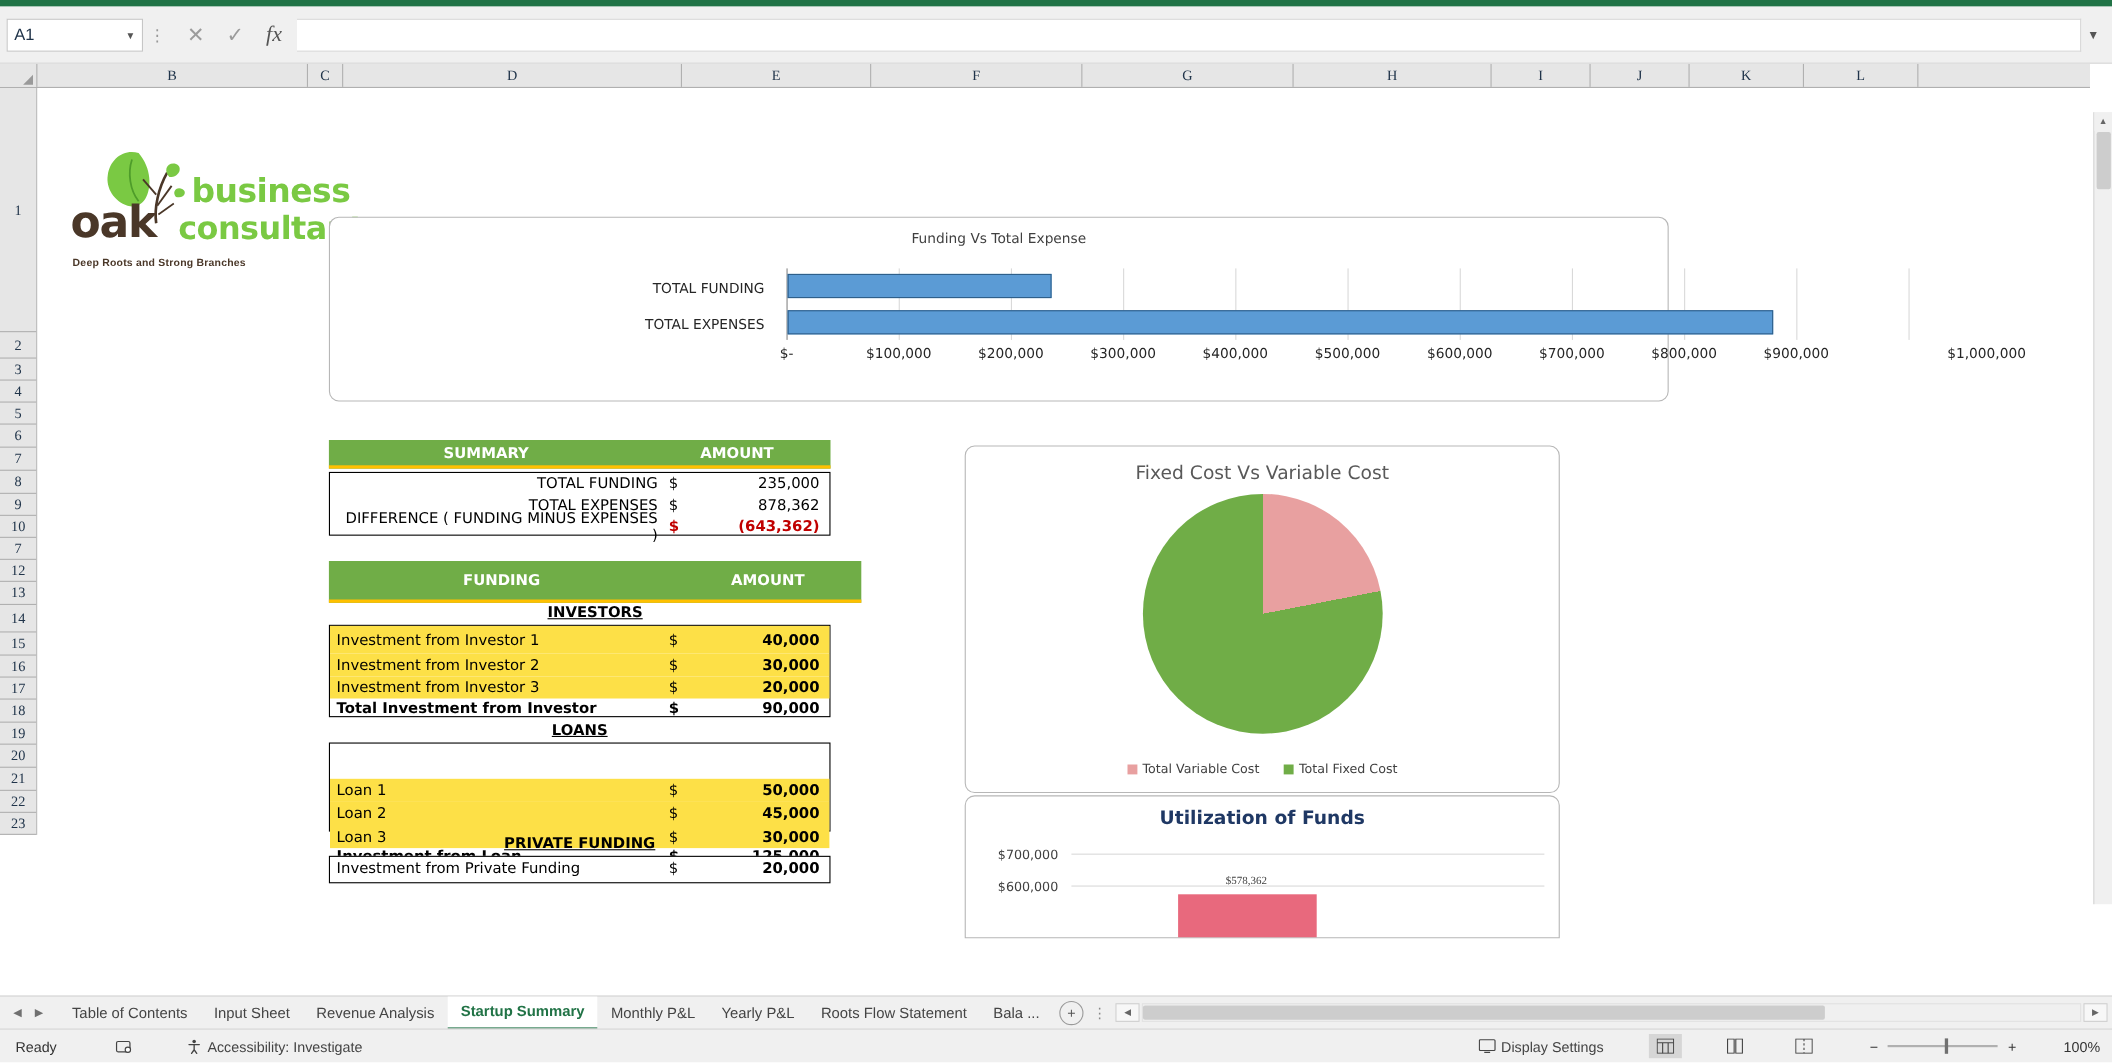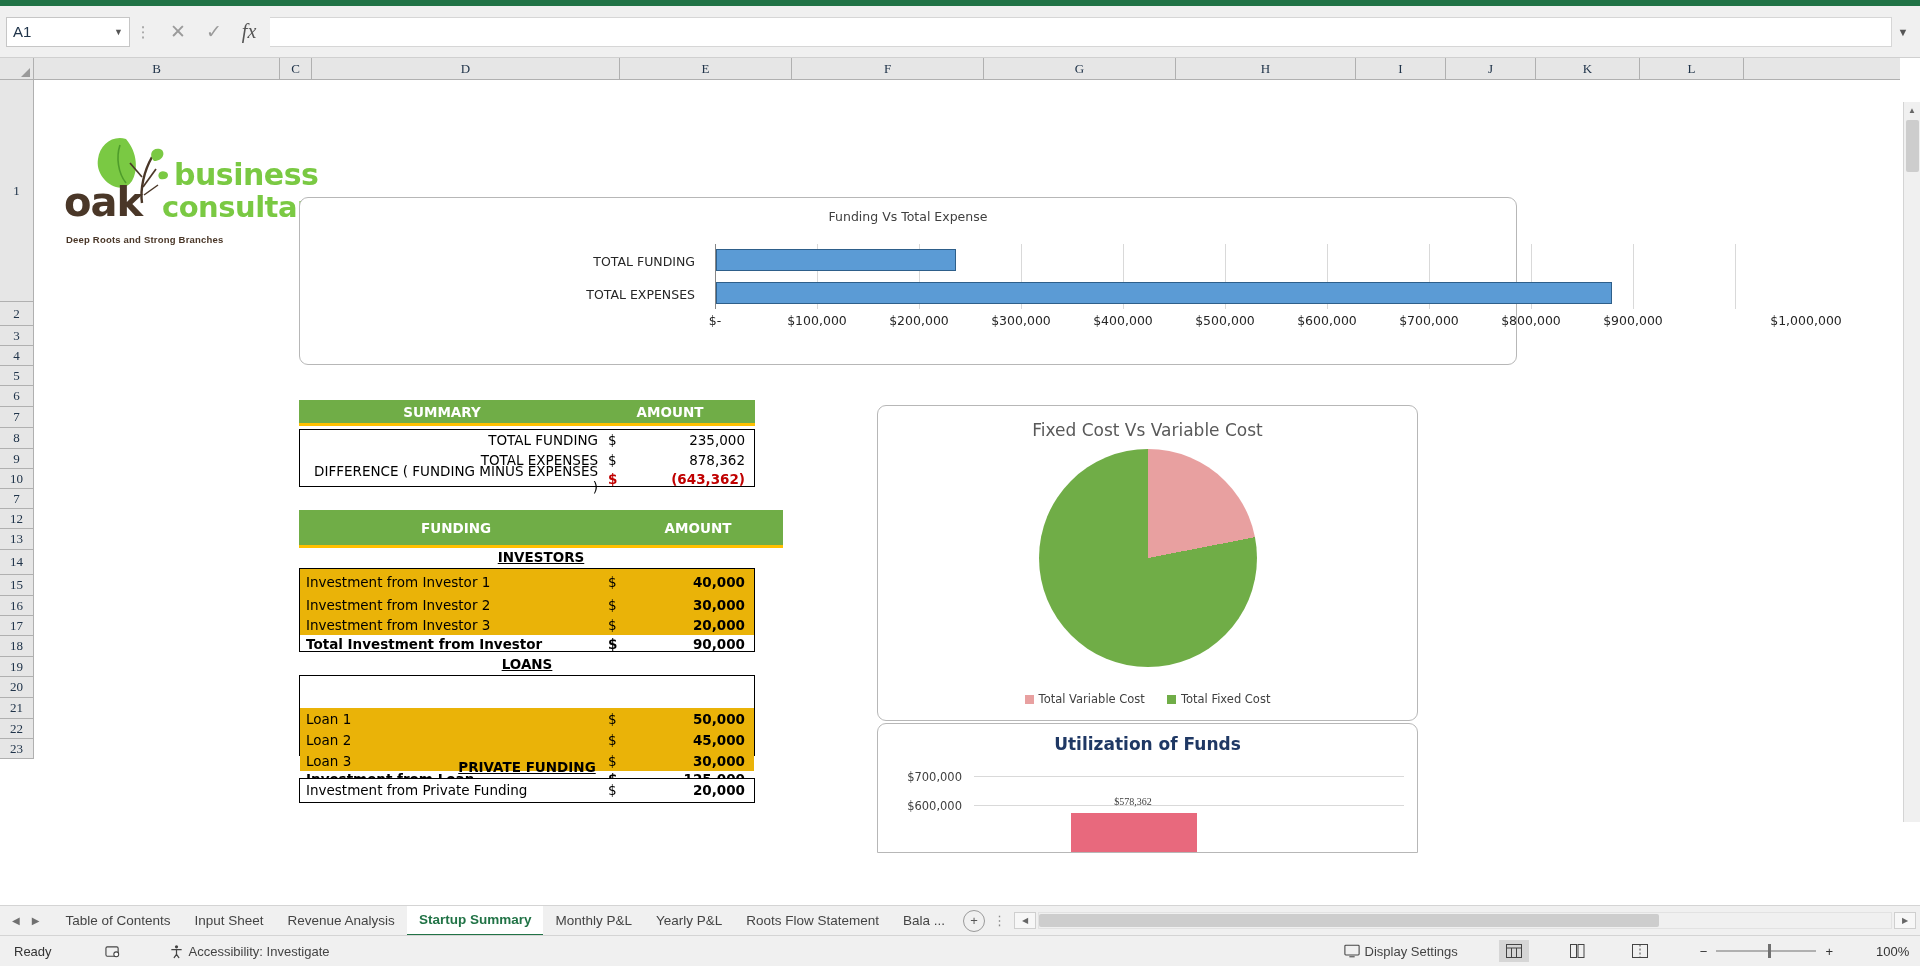--- a/index.html
+++ b/index.html
@@ -130,21 +130,21 @@
     position:absolute; border:1.6px solid #000; background:#fff;
   }
   .trow {
     display:flex; align-items:center; font-size:13.5px; color:#000;
     font-family:"DejaVu Sans", sans-serif;
   }
   .trow .lbl { flex:1; padding-left:6px; }
   .trow .lbl.r { text-align:right; padding-right:10px; }
   .trow .cur { width:26px; text-align:left; }
   .trow .amt { width:120px; text-align:right; padding-right:9px; }
-  .shade { background:#eab308; }
+  .shade { background:#fde047; }
   .bold { font-weight:bold; }
   .red { color:#c00000; font-weight:bold; }
   .sechdr {
     position:absolute; text-align:center; font-size:13.5px; font-weight:bold;
     color:#000; text-decoration:underline; font-family:"DejaVu Sans", sans-serif;
   }
 
   
   .piecard {
     position:absolute; left:843px; top:325px; width:541px; height:316px;

